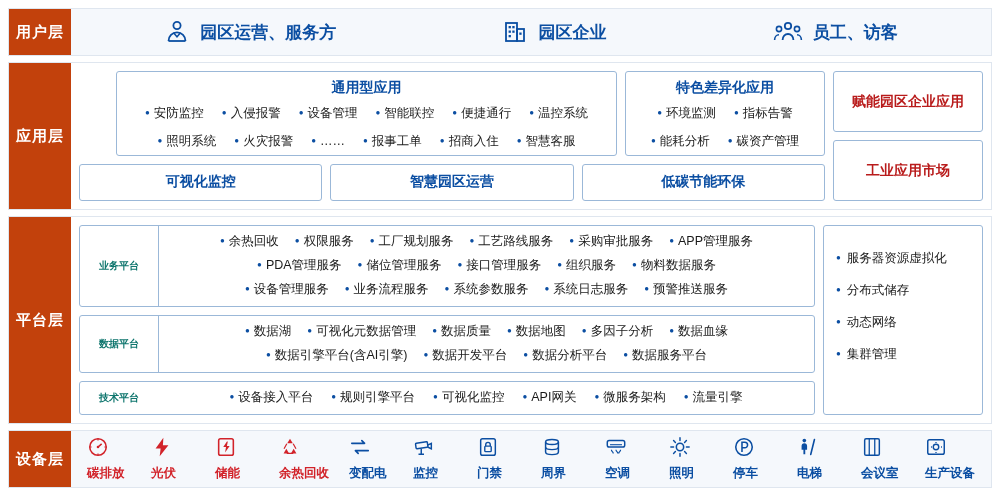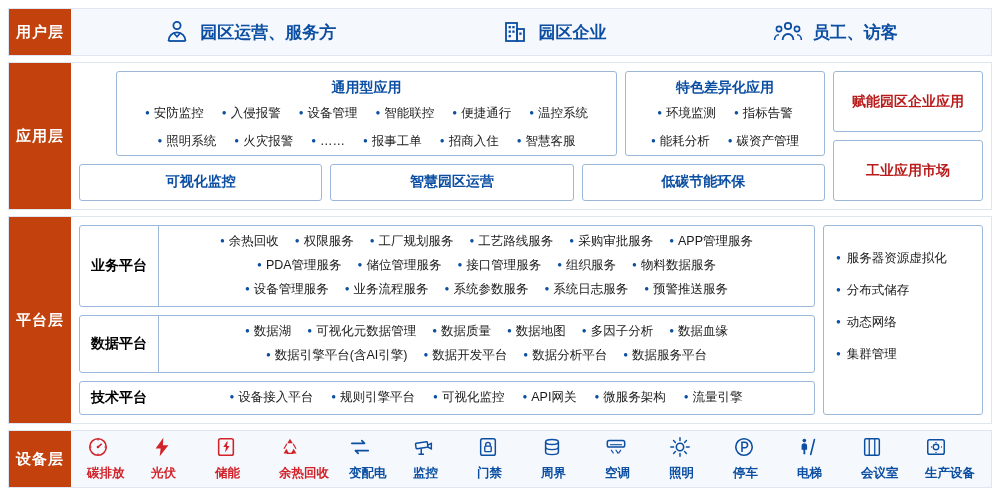--- a/index.html
+++ b/index.html
@@ -146,23 +146,23 @@
     position: relative;
     top: -2px;
   }
   .plat-block { display: flex; border: 1px solid #9bb8d8; border-radius: 3px; box-sizing: border-box; }
   .plat-block .pb-title {
     width: 78px;
     flex: 0 0 78px;
     display: flex;
     align-items: center;
     justify-content: center;
-    color: #000000;
+    color: #0f766e;
     font-weight: bold;
-    font-size: 14px;
+    font-size: 10px;
   }
   .plat-block .pb-body {
     flex: 1 1 auto;
     border-left: 1px solid #9bb8d8;
     display: flex;
     flex-direction: column;
     justify-content: center;
     padding: 4px 0;
   }
   .plat-block.no-div .pb-body { border-left: none; }

